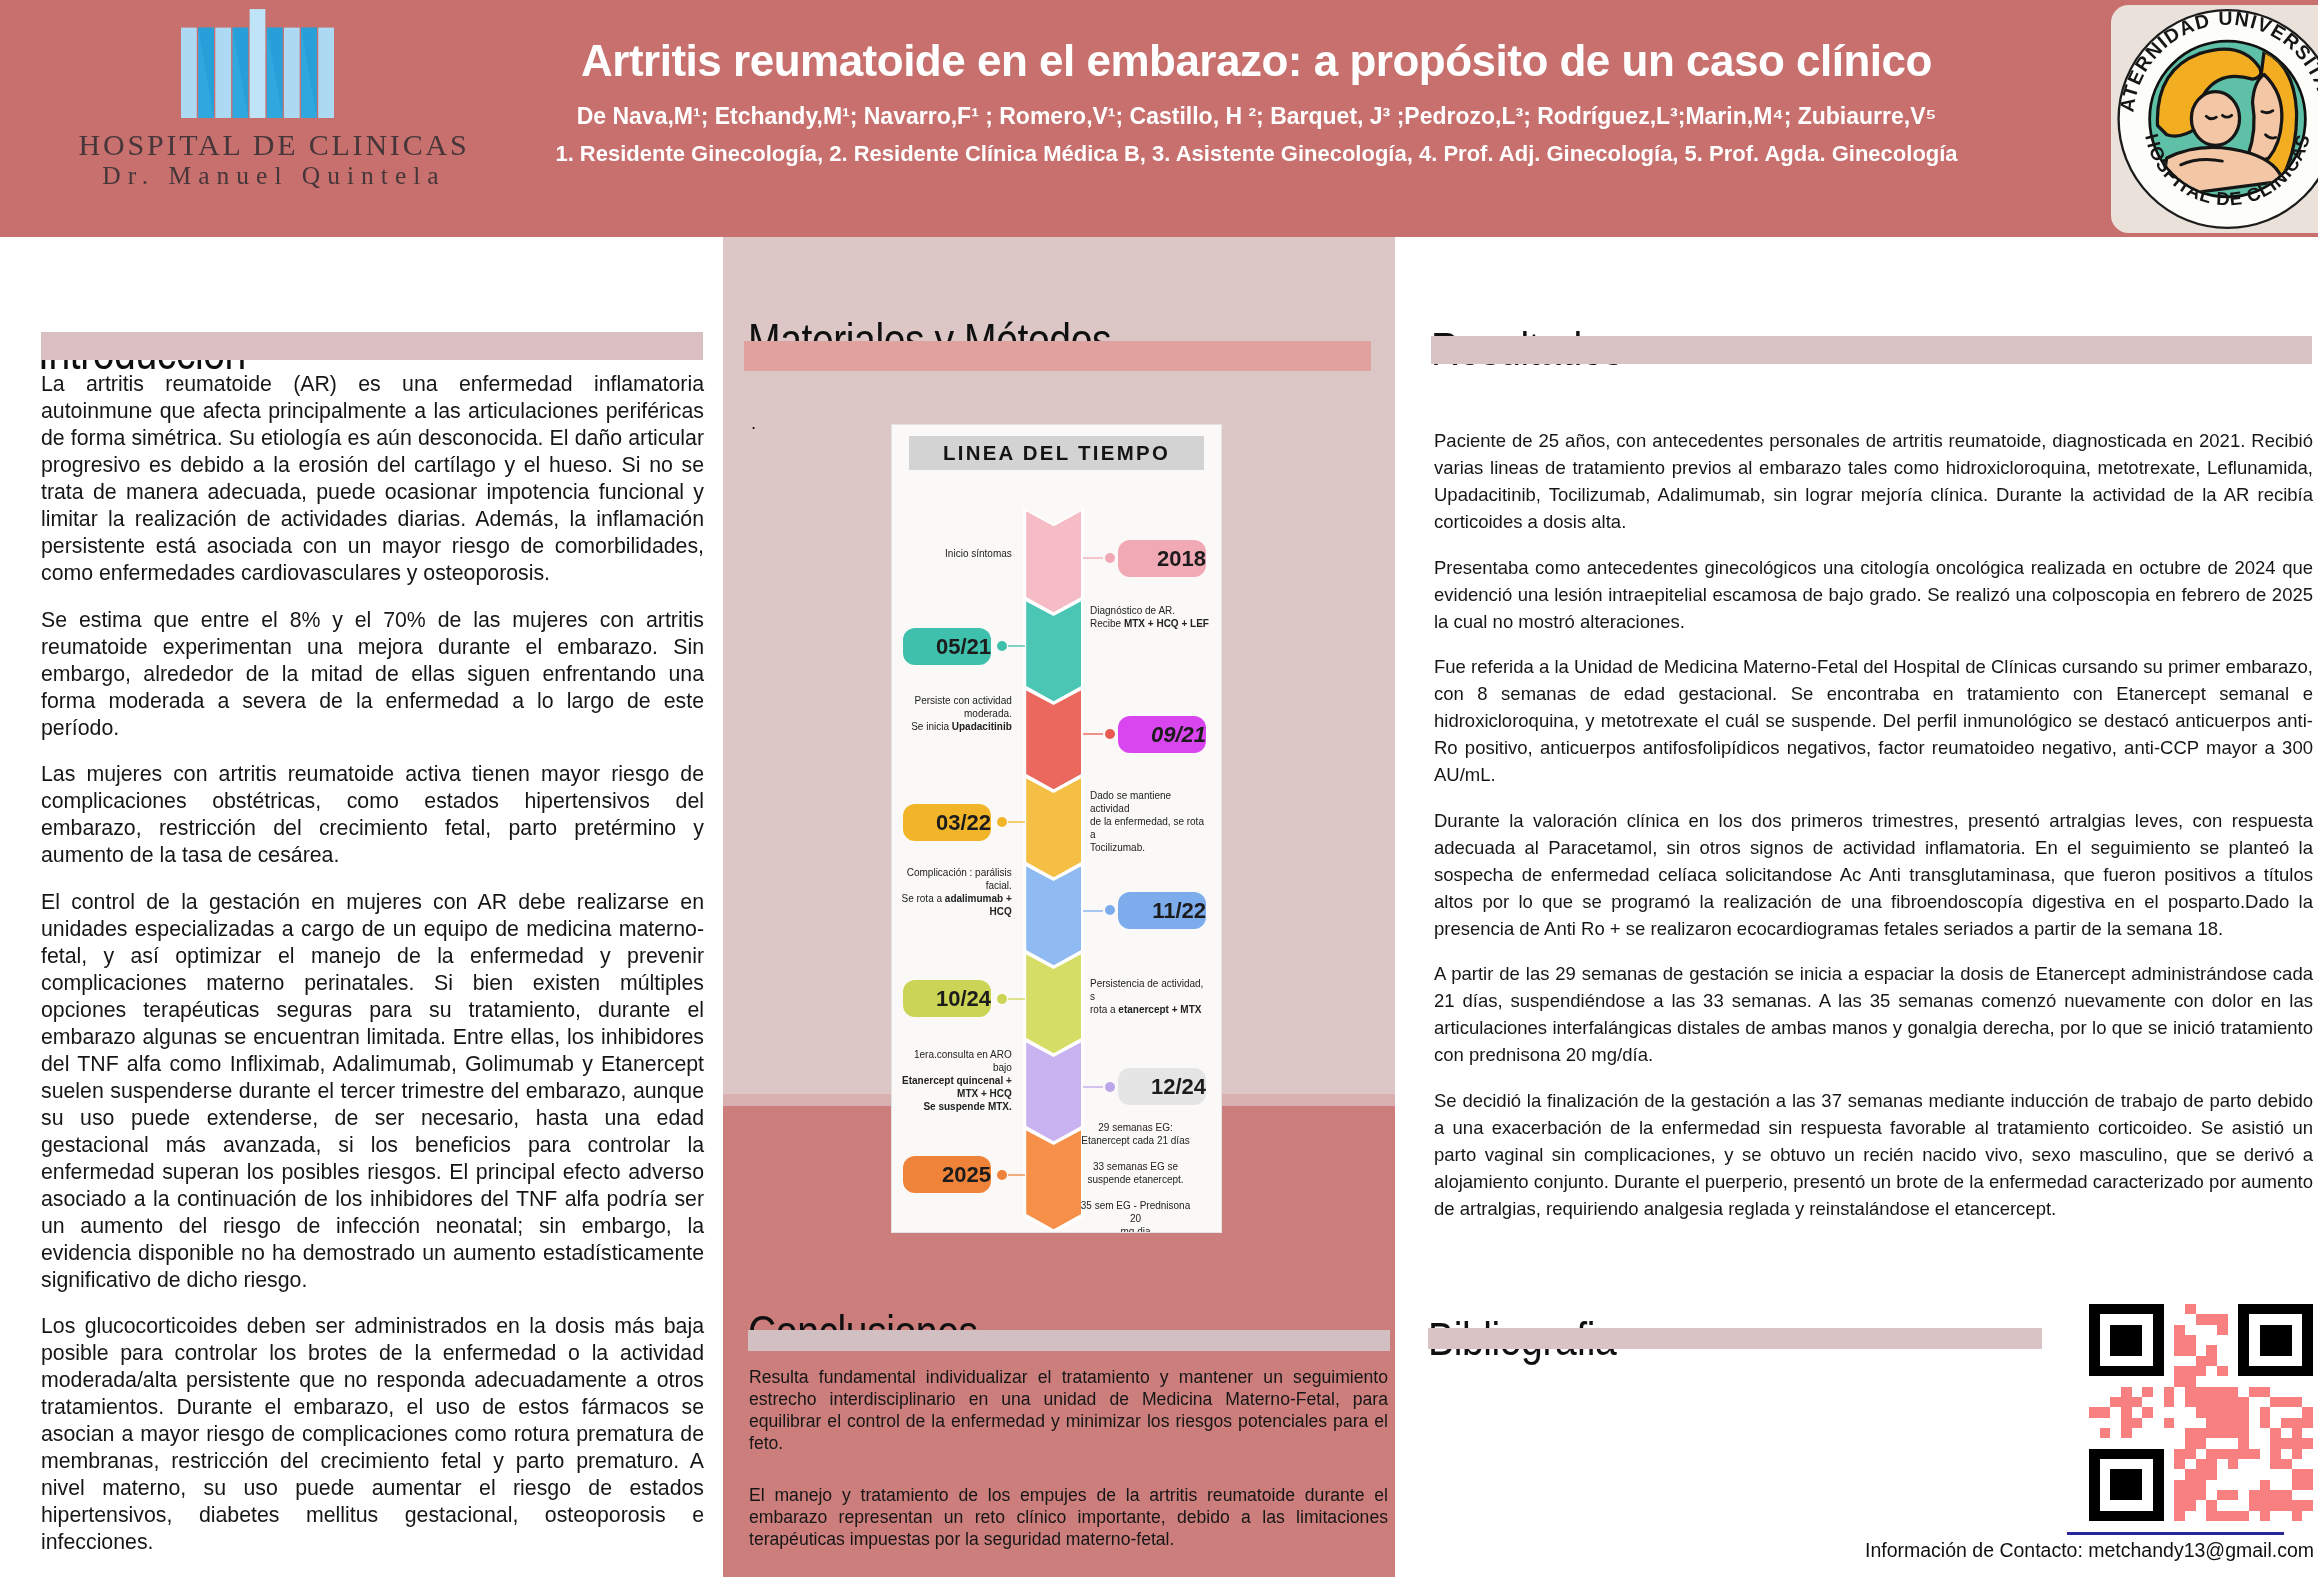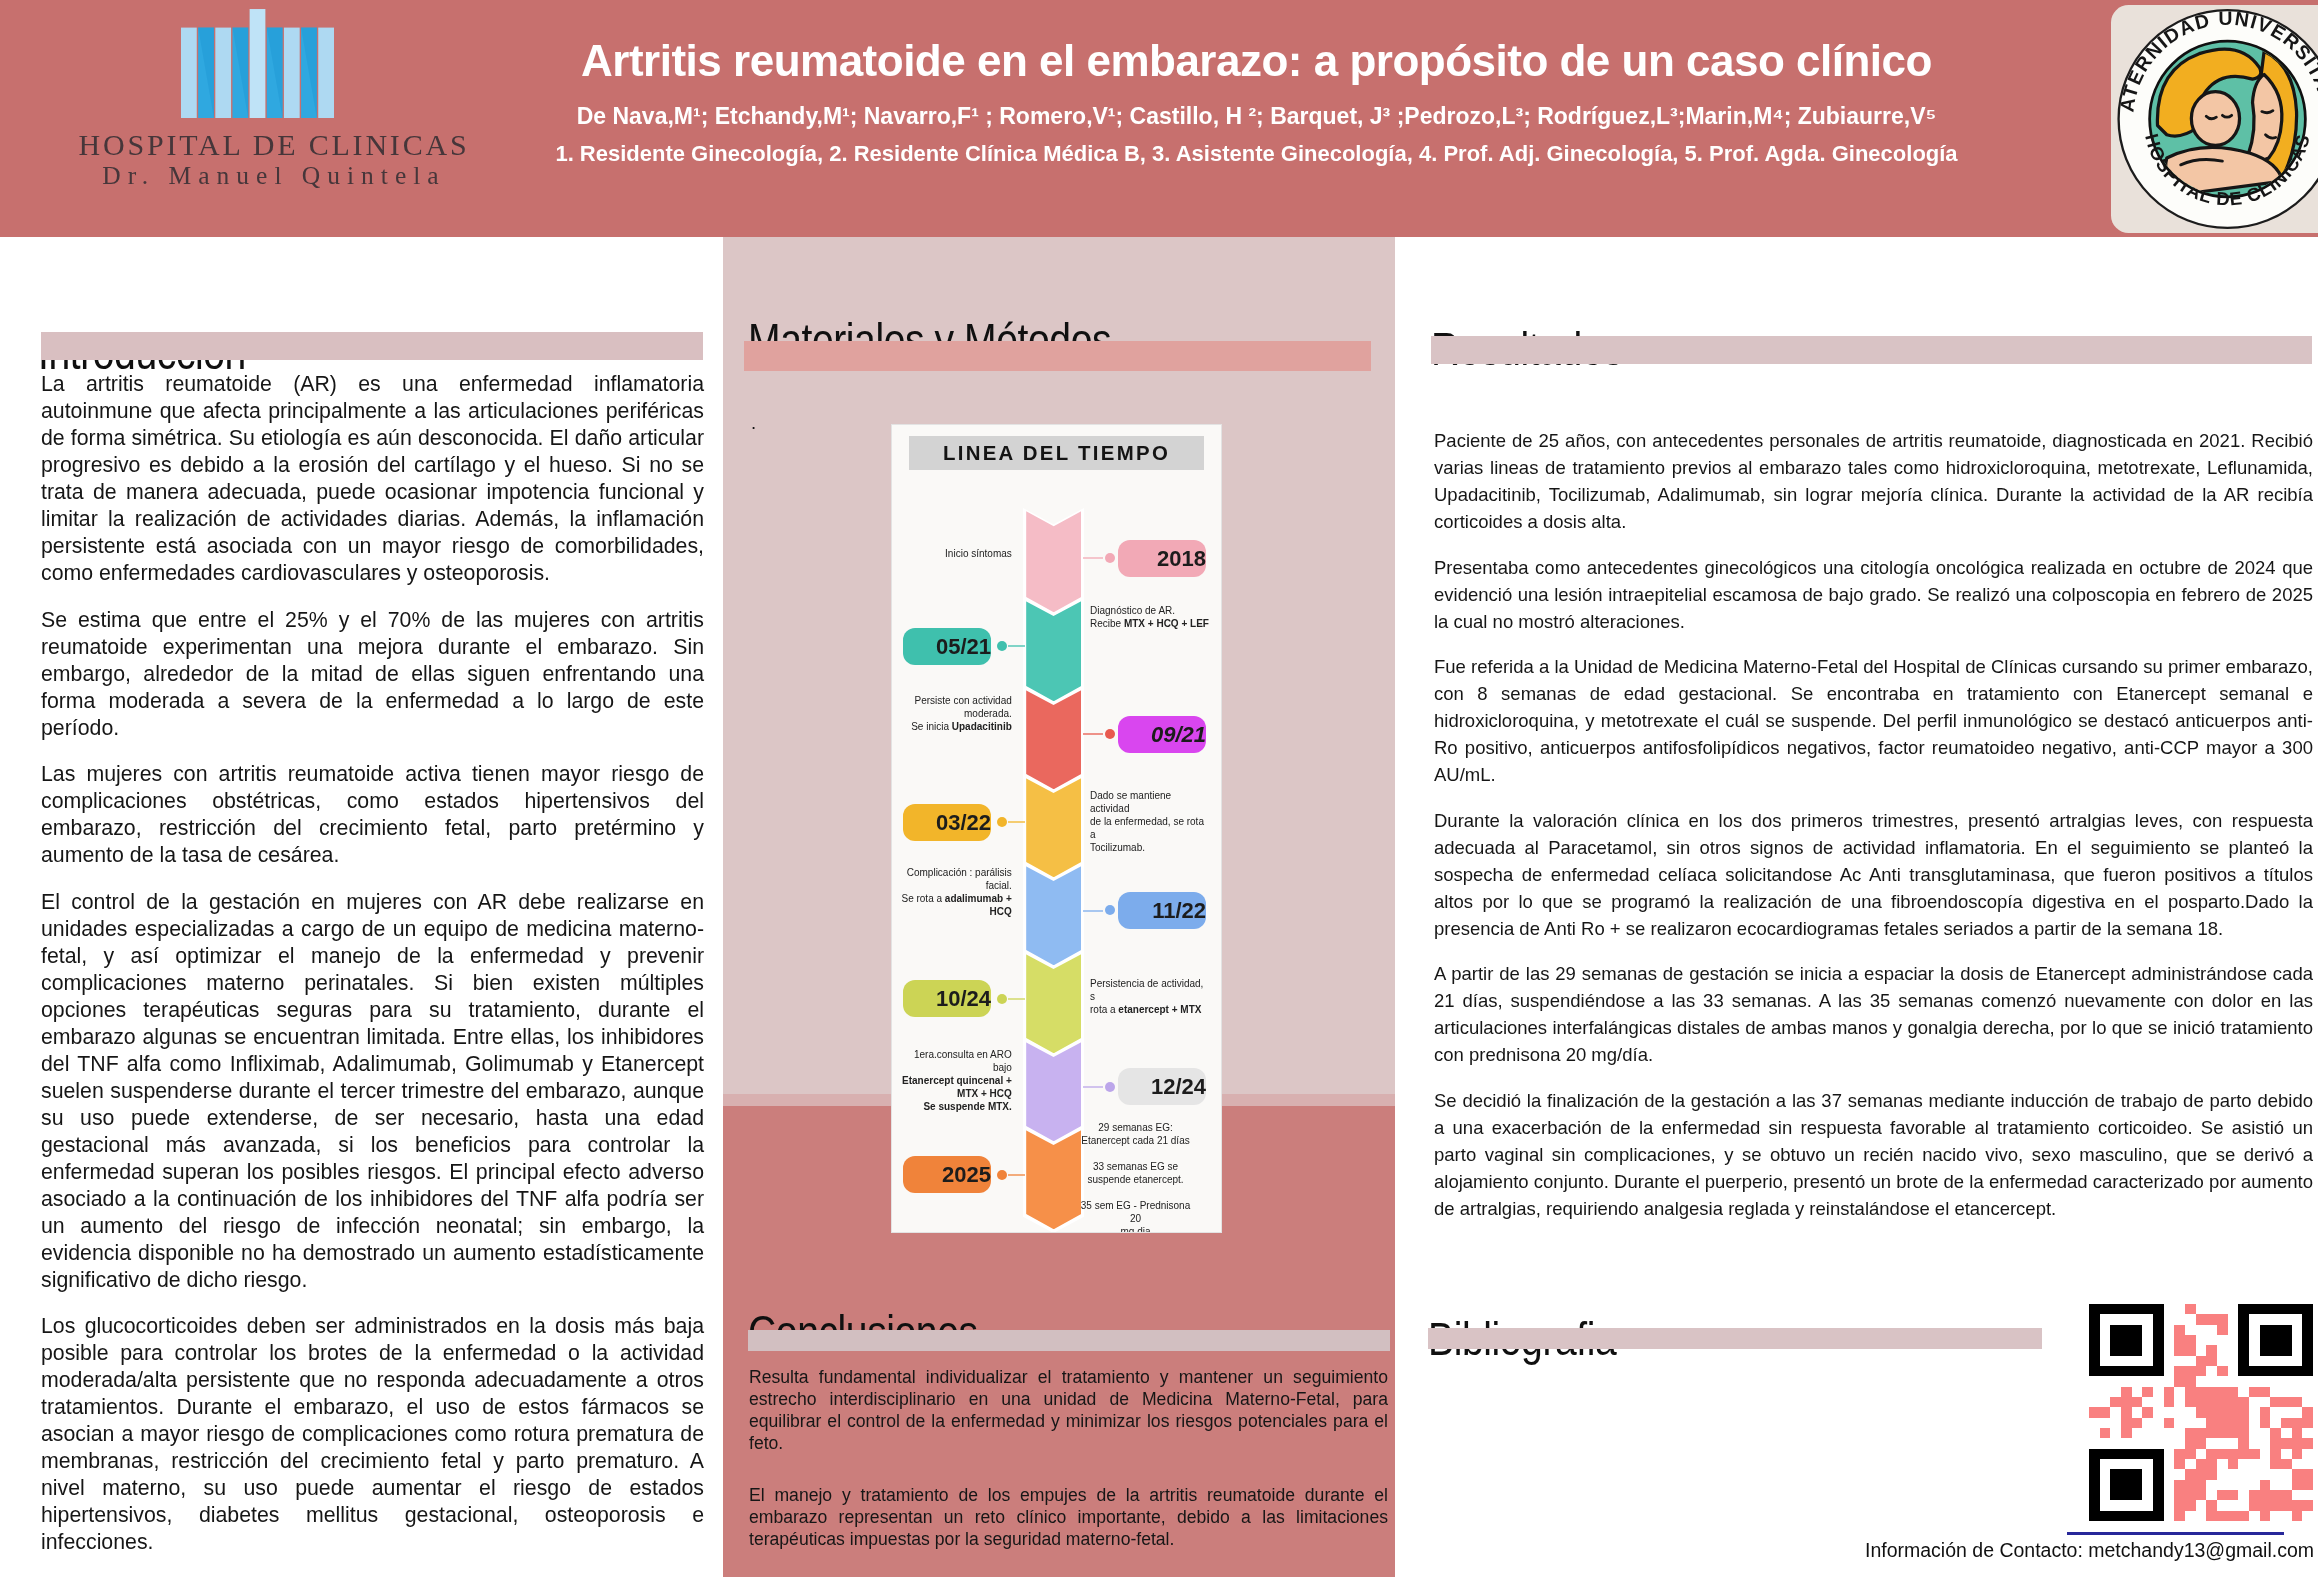--- a/index.html
+++ b/index.html
@@ -124,21 +124,21 @@
           <path d="M150 345 q 40 -18 90 -8" fill="none" stroke="#161616" stroke-width="6" stroke-linecap="round"></path>
         </g>
       </svg>
     </div>
   </div>
 
   <h2 class="sec-h" style="left:38px;top:288px;">Introducción</h2>
   <div class="bar" style="left:41px;top:332px;width:662px;height:28px;background:#d9bfc1;"></div>
   <div class="paras" id="intro-paras">
       <p>La artritis reumatoide (AR) es una enfermedad inflamatoria autoinmune que afecta principalmente a las articulaciones periféricas de forma simétrica. Su etiología es aún desconocida. El daño articular progresivo es debido a la erosión del cartílago y el hueso. Si no se trata de manera adecuada, puede ocasionar impotencia funcional y limitar la realización de actividades diarias. Además, la inflamación persistente está asociada con un mayor riesgo de comorbilidades, como enfermedades cardiovasculares y osteoporosis.</p>
-      <p>Se estima que entre el 25% y el 70% de las mujeres con artritis reumatoide experimentan una mejora durante el embarazo. Sin embargo, alrededor de la mitad de ellas siguen enfrentando una forma moderada a severa de la enfermedad a lo largo de este período.</p>
+      <p>Se estima que entre el 8% y el 70% de las mujeres con artritis reumatoide experimentan una mejora durante el embarazo. Sin embargo, alrededor de la mitad de ellas siguen enfrentando una forma moderada a severa de la enfermedad a lo largo de este período.</p>
       <p>Las mujeres con artritis reumatoide activa tienen mayor riesgo de complicaciones obstétricas, como estados hipertensivos del embarazo, restricción del crecimiento fetal, parto pretérmino y aumento de la tasa de cesárea.</p>
       <p>El control de la gestación en mujeres con AR debe realizarse en unidades especializadas a cargo de un equipo de medicina materno-fetal, y así optimizar el manejo de la enfermedad y prevenir complicaciones materno perinatales. Si bien existen múltiples opciones terapéuticas seguras para su tratamiento, durante el embarazo algunas se encuentran limitada. Entre ellas, los inhibidores del TNF alfa como Infliximab, Adalimumab, Golimumab y Etanercept suelen suspenderse durante el tercer trimestre del embarazo, aunque su uso puede extenderse, de ser necesario, hasta una edad gestacional más avanzada, si los beneficios para controlar la enfermedad superan los posibles riesgos. El principal efecto adverso asociado a la continuación de los inhibidores del TNF alfa podría ser un aumento del riesgo de infección neonatal; sin embargo, la evidencia disponible no ha demostrado un aumento estadísticamente significativo de dicho riesgo.</p>
       <p>Los glucocorticoides deben ser administrados en la dosis más baja posible para controlar los brotes de la enfermedad o la actividad moderada/alta persistente que no responda adecuadamente a otros tratamientos. Durante el embarazo, el uso de estos fármacos se asocian a mayor riesgo de complicaciones como rotura prematura de membranas, restricción del crecimiento fetal y parto prematuro. A nivel materno, su uso puede aumentar el riesgo de estados hipertensivos, diabetes mellitus gestacional, osteoporosis e infecciones.</p>
     </div>
 
   <div class="mid-top"></div>
   <div class="mid-band"></div>
   <div class="mid-bottom"></div>
 
   <h2 class="sec-h" style="left:748px;top:275px;">Materiales y Métodos</h2>

